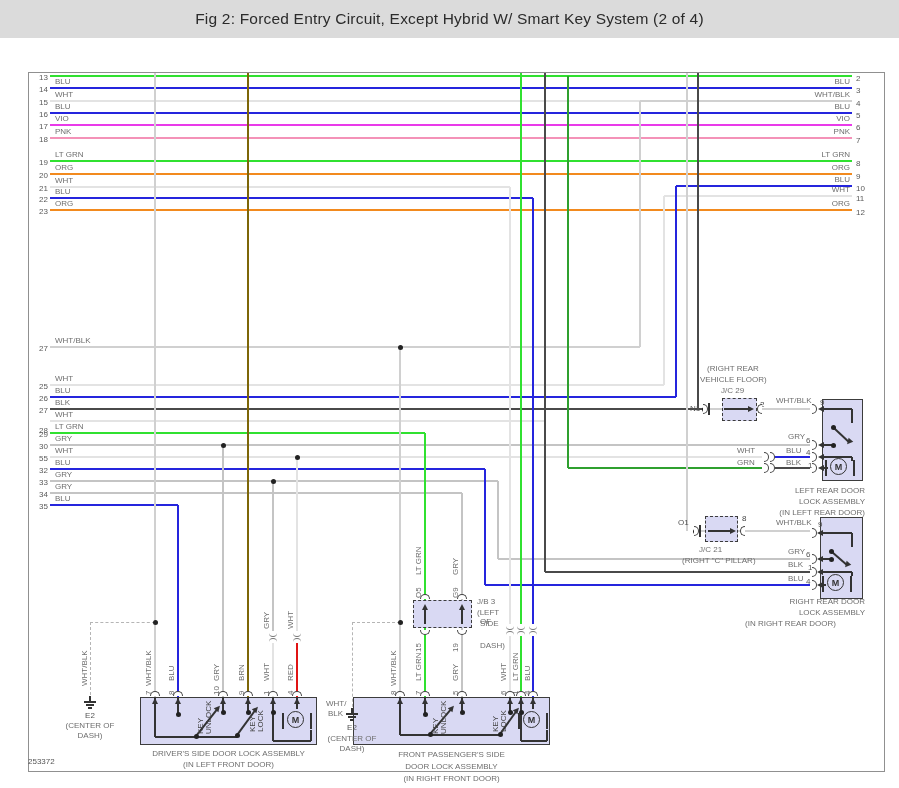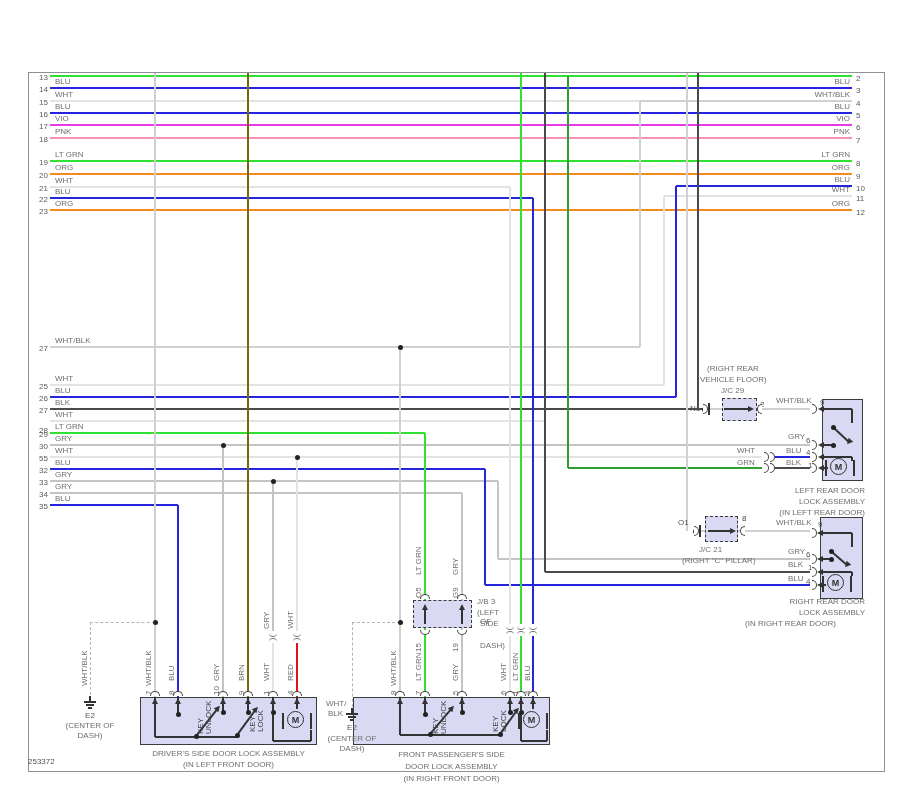--- a/index.html
+++ b/index.html
@@ -38,20 +38,23 @@
   .motor .b1{left:-15px;} .motor .b2{left:13px;}
   .gnd{position:absolute;}
   .gnd i{position:absolute;background:#333;display:block;}
   #footer-code{position:absolute;font-size:8px;color:#555;}
   .diagline{position:absolute;height:1.5px;transform-origin:0 50%;}
 </style>
 </head>
 <body>
 
 <div id="stage">
+  <div id="titlebar">
+    <span class="t">Fig 2: Forced Entry Circuit, Except Hybrid W/ Smart Key System (2 of 4)</span>
+  </div>
   <div id="diagram">
       <div class="bord" style="left: 28px; top: 72px; width: 855px; height: 698px;"></div>
       <div class="box" style="left: 140px; top: 697px; width: 177px; height: 48px;"></div>
       <div class="box" style="left: 353px; top: 697px; width: 197px; height: 48px;"></div>
       <div class="box" style="left: 822px; top: 399px; width: 41px; height: 82px;"></div>
       <div class="box" style="left: 820px; top: 517px; width: 43px; height: 82px;"></div>
       <div class="box dash" style="left: 413px; top: 600px; width: 59px; height: 28px;"></div>
       <div class="box dash" style="left: 722px; top: 398px; width: 35px; height: 23px;"></div>
       <div class="box dash" style="left: 705px; top: 516px; width: 33px; height: 26px;"></div>
       <div class="wire" style="left: 50px; top: 75px; width: 802px; height: 2px; background: rgb(48, 225, 48);"></div>

